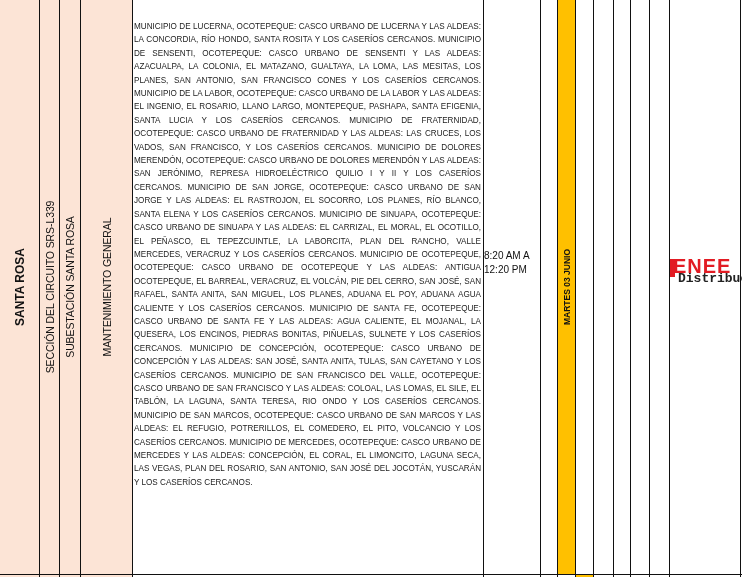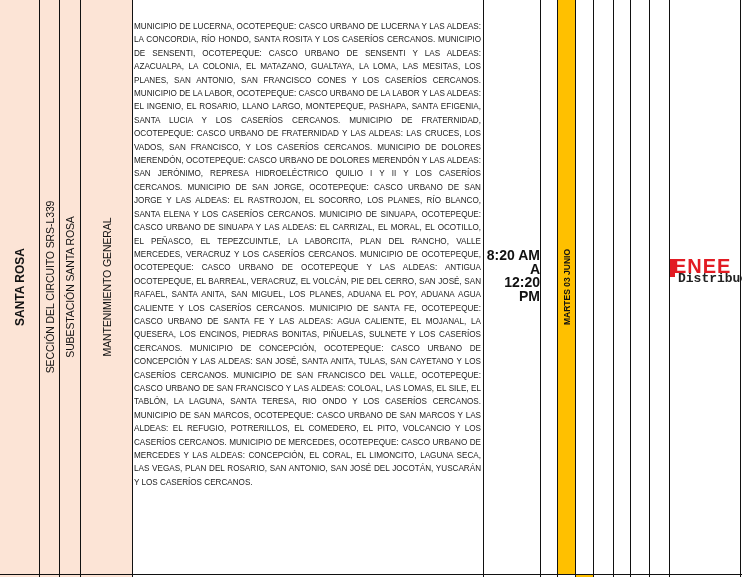--- a/index.html
+++ b/index.html
@@ -7,21 +7,21 @@
   .sheet { position: absolute; left: 0; top: 0; width: 742px; height: 577px; }
   .cell { position: absolute; box-sizing: border-box; top: 0; height: 574px; border-right: 1.5px solid #111; }
   .peach { background: #fce4d6; }
   .white { background: #ffffff; }
   .yellow { background: #ffc000; }
   .vert { position: absolute; left: 50%; top: 50%; transform: translate(-50%, -50%) rotate(-90deg); white-space: nowrap; color: #111; }
   .v-bold { font-weight: bold; font-size: 12px; }
   .v-norm { font-size: 10.5px; letter-spacing: -0.1px; }
   .v-yel { font-weight: bold; font-size: 8.5px; }
   .desc { position: absolute; left: 134px; top: 20px; width: 347px; font-size: 8.15px; line-height: 13.4px; text-align: justify; color: #222; text-transform: uppercase; }
-  .time { position: absolute; left: 484px; top: 249px; width: 56px; text-align: right; font-size: 14px; font-weight: bold; line-height: 13.5px; color: #111; }
+  .time { position: absolute; left: 484px; top: 249px; width: 56px; text-align: left; font-size: 10px; font-weight: normal; line-height: 13.5px; color: #111; }
   .logo { position: absolute; left: 670px; top: 255px; width: 70px; height: 30px; }
   .logo-main { position: absolute; left: 3px; top: 0; font-size: 20px; font-weight: bold; color: #e21b23; letter-spacing: 1px; font-family: Liberation Sans, sans-serif; text-align: right; }
   .logo-sub { position: absolute; left: 8px; top: 16px; font-size: 13px; font-weight: bold; color: #222; font-family: Liberation Mono, monospace; }
   .logo-mark { position: absolute; left: 0; top: 4px; width: 5px; height: 18px; background: #e21b23; }
   .bottom-row { position: absolute; top: 574px; left: 0; width: 742px; height: 3px; border-top: 1.5px solid #111; box-sizing: border-box; }
   .bseg { position: absolute; top: 0; height: 3px; border-right: 1.5px solid #111; box-sizing: border-box; }
 </style>
 </head>
 <body>
 

